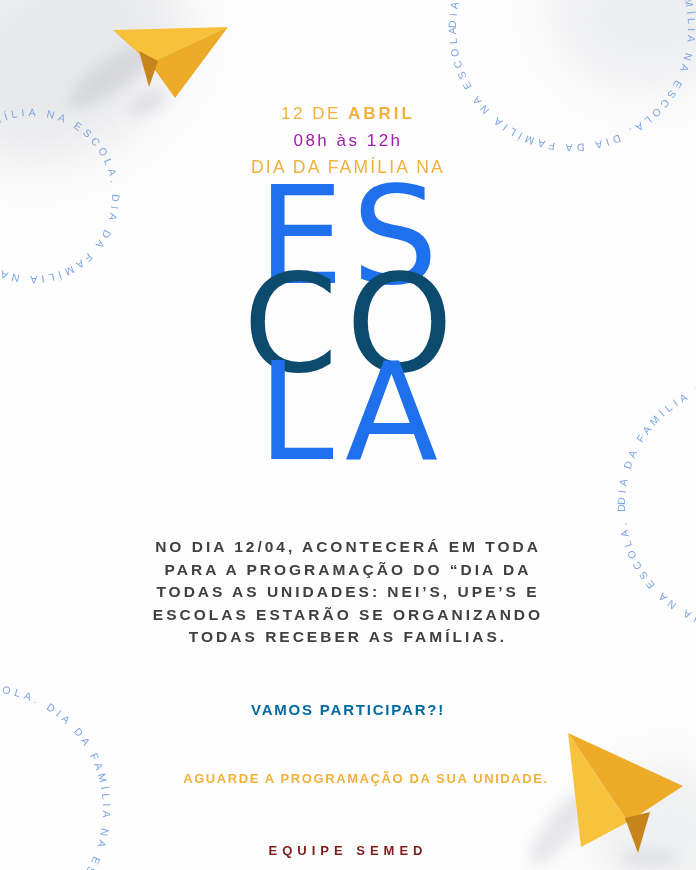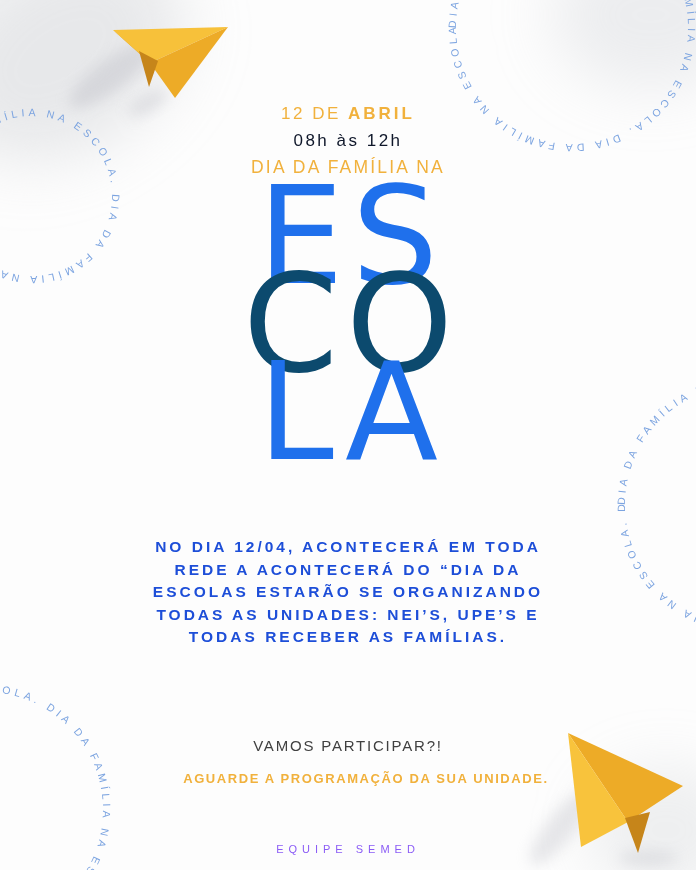--- a/index.html
+++ b/index.html
@@ -21,38 +21,38 @@
   .ring-text{
     font-family:"Liberation Sans",sans-serif;
     font-size:10.5px;letter-spacing:4px;font-weight:400;
     fill:#7ca4e0;
   }
 
   .center-text{position:absolute;left:0;right:0;text-align:center;}
 
   .date-line{top:104px;font-size:17px;letter-spacing:2.5px;color:#f1b13c;font-weight:400;}
   .date-line strong{font-weight:700;letter-spacing:3px;}
-  .time-line{top:131px;font-size:17px;letter-spacing:2.5px;color:#0f172a;font-weight:400;}
+  .time-line{top:131px;font-size:17px;letter-spacing:2.5px;color:#a21caf;font-weight:400;}
   .kicker{top:157px;font-size:17.5px;letter-spacing:2.2px;color:#f1b13c;font-weight:400;}
 
   .big-word{
     top:192px;font-family:"DejaVu Sans",sans-serif;font-weight:400;
     font-size:136px;line-height:88px;letter-spacing:8px;
   }
   .bw-row{height:88px;padding-left:8px;}
   .bw-blue{color:#1f70ec;}
   .bw-yellow{color:#0c4a6e;}
 
   .body-text{
-    top:536px;color:#1d4ed8;font-weight:700;
+    top:536px;color:#404040;font-weight:700;
     font-size:15.5px;letter-spacing:3px;line-height:22.5px;
   }
-  .cta{top:737px;font-size:15px;font-weight:400;letter-spacing:1.8px;color:#404040;}
+  .cta{top:701px;font-size:15px;font-weight:700;letter-spacing:1.8px;color:#0369a1;}
   .note{top:771px;font-size:13px;font-weight:700;letter-spacing:1.6px;color:#f1b13c;margin-left:36px;}
-  .signature{top:843px;font-size:11px;font-weight:400;letter-spacing:5px;color:#8b5cf6;}
+  .signature{top:843px;font-size:13px;font-weight:700;letter-spacing:5px;color:#7f1d1d;}
 </style>
 </head>
 <body>
 
 <div class="poster">
 
   <div class="shade shade-tl"></div>
   <div class="shade shade-tr"></div>
   <div class="shade shade-br"></div>
 
@@ -97,23 +97,23 @@
   <div class="center-text kicker">DIA DA FAMÍLIA NA</div>
 
   <div class="center-text big-word">
     <div class="bw-row bw-blue">ES</div>
     <div class="bw-row bw-yellow">CO</div>
     <div class="bw-row bw-blue">LA</div>
   </div>
 
   <div class="center-text body-text">
     <div>NO DIA 12/04, ACONTECERÁ EM TODA</div>
-    <div>REDE A ACONTECERÁ DO “DIA DA</div>
+    <div>PARA A PROGRAMAÇÃO DO “DIA DA</div>
+    <div>TODAS AS UNIDADES: NEI’S, UPE’S E</div>
     <div>ESCOLAS ESTARÃO SE ORGANIZANDO</div>
-    <div>TODAS AS UNIDADES: NEI’S, UPE’S E</div>
     <div>TODAS RECEBER AS FAMÍLIAS.</div>
   </div>
 
   <div class="center-text cta">VAMOS PARTICIPAR?!</div>
 
   <div class="center-text note">AGUARDE A PROGRAMAÇÃO DA SUA UNIDADE.</div>
 
   <div class="center-text signature">EQUIPE SEMED</div>
 
 </div>

